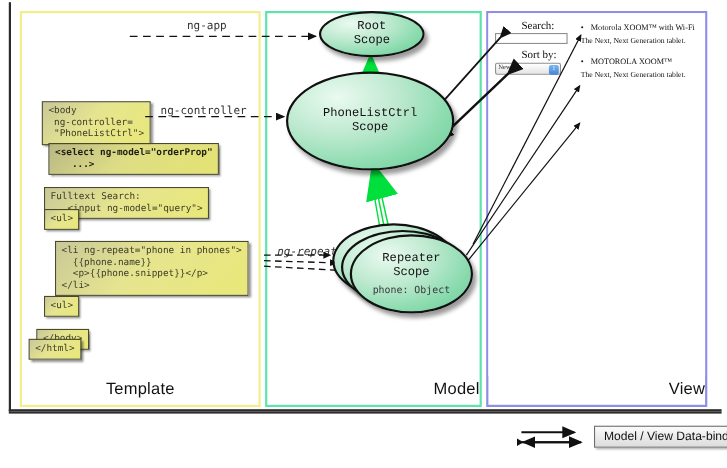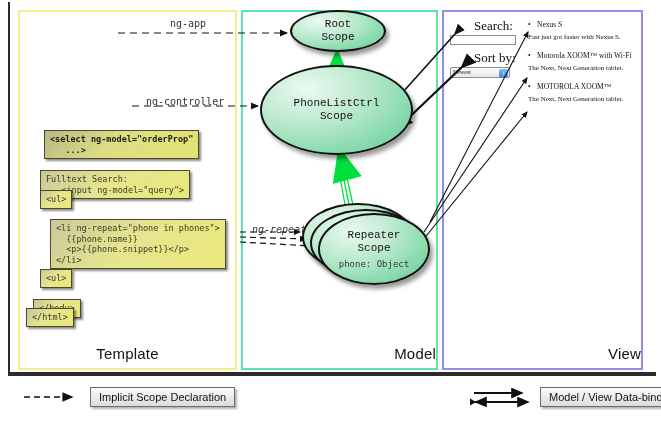--- a/index.html
+++ b/index.html
@@ -48,21 +48,21 @@
 
   
   .edge-label{position:absolute;font-family:"DejaVu Sans Mono","Liberation Mono",monospace;
               font-size:10px;color:#333;background:transparent;white-space:nowrap;}
 
   
   .view-inner{position:absolute;left:444px;top:12px;width:197px;height:330px;
               background:#fff;overflow:hidden;}
   .view-form{position:absolute;left:6px;top:6px;width:72px;
              font-family:"Liberation Serif",serif;font-size:7.5px;color:#111;}
-  .view-form .lbl{display:block;margin:0 0 1px 0;font-size:13px;padding-left:24px;}
+  .view-form .lbl{display:block;margin:0 0 1px 0;font-size:10px;padding-left:24px;}
   .view-input{width:66px;height:10px;border:1px solid #8f8f8f;background:#fff;box-sizing:border-box;}
   .view-select{width:60px;height:11px;border:1px solid #8f8f8f;border-radius:2px;
                background:linear-gradient(#ffffff,#e4e4e4);box-sizing:border-box;
                font-size:6px;color:#222;position:relative;padding:1px 2px;
                font-family:"Liberation Serif",serif;}
   .view-select .sel-arrow{position:absolute;right:1px;top:1px;width:9px;height:9px;
                           background:linear-gradient(#7fb6ef,#3f87d8);border-radius:2px;
                           color:#fff;font-size:6px;line-height:9px;text-align:center;}
   .phone-list{position:absolute;left:84px;top:8px;width:110px;
               font-family:"Liberation Serif",serif;color:#111;}
@@ -95,20 +95,23 @@
     <div class="panel-title">Template</div>
   </div>
   <div class="panel" id="panel-model">
     <div class="panel-title">Model</div>
   </div>
   <div class="panel" id="panel-view">
     <div class="panel-title">View</div>
   </div>
 
 
+  <div class="code-box" style="left:38px;top:92px;">&lt;body
+ ng-controller=
+ "PhoneListCtrl"&gt;</div>
 
   <div class="code-box bold" style="left:44px;top:130px;">&lt;select ng-model="orderProp"
    ...&gt;</div>
 
   <div class="code-box" style="left:40px;top:158px;margin-top:12px;">Fulltext Search:
    &lt;input ng-model="query"&gt;</div>
 
   <div class="code-box" style="left:40px;top:190px;">&lt;ul&gt;</div>
 
   <div class="code-box" style="left:50px;top:219px;">&lt;li ng-repeat="phone in phones"&gt;
@@ -153,24 +156,20 @@
       <span class="lbl">Search:</span>
       <input class="view-input" type="text" value="" style="">
       <span class="lbl" style="margin-top:3px;">Sort by:</span>
       <div class="view-select">
         <span>Newest</span>
         <span class="sel-arrow">↕</span>
       </div>
     </div>
 
     <div class="phone-list">
-      <div class="phone-item">
-        <div class="phone-name">Nexus S</div>
-        <div class="phone-snip">Fast just got faster with Nexus S.</div>
-      </div>
       <div class="phone-item">
         <div class="phone-name">Motorola XOOM™ with Wi-Fi</div>
         <div class="phone-snip">The Next, Next Generation tablet.</div>
       </div>
       <div class="phone-item">
         <div class="phone-name">MOTOROLA XOOM™</div>
         <div class="phone-snip">The Next, Next Generation tablet.</div>
       </div>
     </div>
   </div>
@@ -207,33 +206,20 @@
 
     <path d="M462,67 L399,127" stroke="#111" stroke-width="2.2" fill="none" marker-start="url(#ah-black)" marker-end="url(#ah-black)"></path>
 
     <path d="M430,222 L528,32" stroke="#111" stroke-width="1.1" fill="none" marker-end="url(#ah-black-s)"></path>
     <path d="M424,232 L527,78" stroke="#111" stroke-width="1.1" fill="none" marker-end="url(#ah-black-s)"></path>
     <path d="M418,246 L527,112" stroke="#111" stroke-width="1.1" fill="none" marker-end="url(#ah-black-s)"></path>
   </svg>
 
   <div class="legend">
 
-    <div class="legend-item" style="left:12px;">
-      <div class="legend-glyph">
-        <svg width="62" height="26" viewBox="0 0 62 26">
-          <defs>
-              <marker id="lg-a1" markerWidth="7" markerHeight="7" refX="6" refY="3" orient="auto">
-            <path d="M0,0 L7,3 L0,6 z" fill="#111"></path>
-              </marker>
-            </defs>
-          <path d="M4,13 L52,13" stroke="#111" stroke-width="1.6" stroke-dasharray="6,4" marker-end="url(#lg-a1)"></path>
-        </svg>
-      </div>
-      <div class="legend-box">Implicit Scope Declaration</div>
-    </div>
 
 
     <div class="legend-item" style="left:462px;">
       <div class="legend-glyph">
         <svg width="62" height="26" viewBox="0 0 62 26">
           <defs>
             <marker id="lg-a3" markerWidth="7" markerHeight="7" refX="6" refY="3" orient="auto">
               <path d="M0,0 L7,3 L0,6 z" fill="#111"></path>
               </marker>
           </defs>

